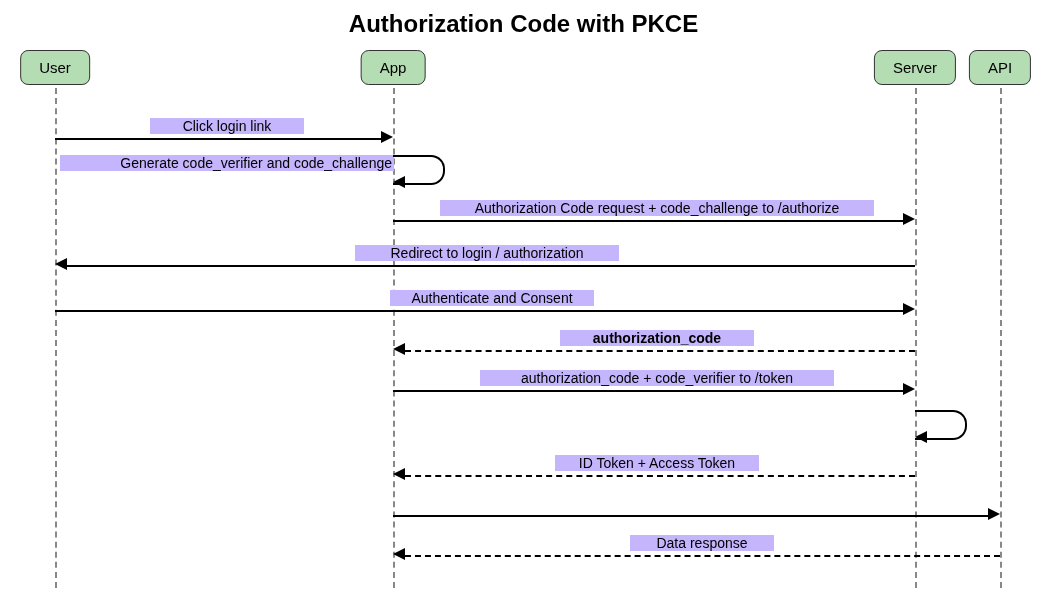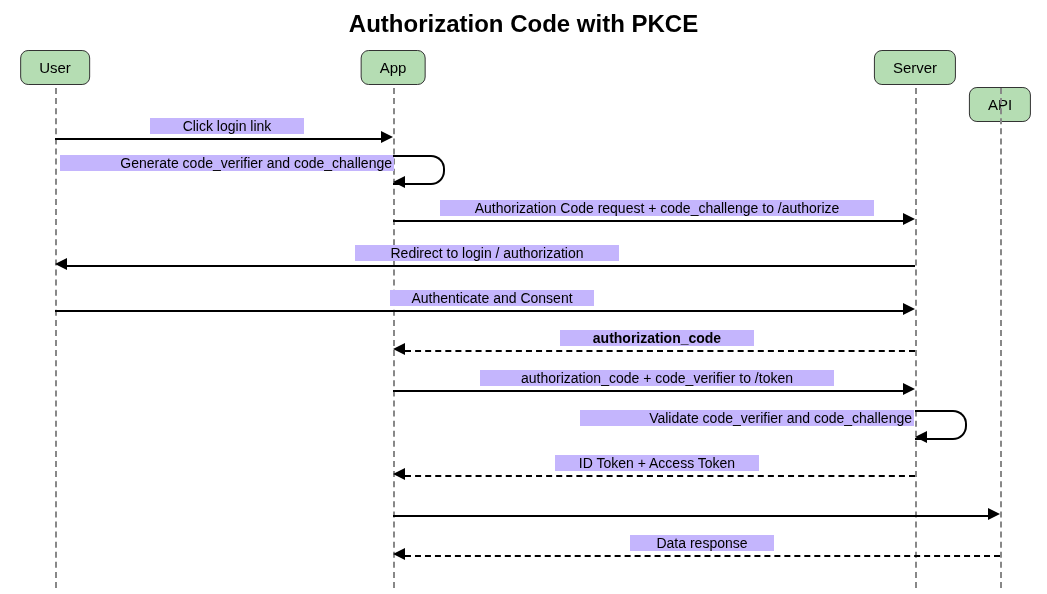--- a/index.html
+++ b/index.html
@@ -84,21 +84,21 @@
 </head>
 <body>
 
 <div class="container">
 
   <div class="title">Authorization Code with PKCE</div>
 
   <div class="actor" style="left:55px;">User</div>
   <div class="actor" style="left:393px;">App</div>
   <div class="actor" style="left:915px;">Server</div>
-  <div class="actor" style="left:1000px;margin-top:37px;">API</div>
+  <div class="actor" style="left:1000px;">API</div>
 
   <div class="lifeline" style="left:55px;"></div>
   <div class="lifeline" style="left:393px;"></div>
   <div class="lifeline" style="left:915px;"></div>
   <div class="lifeline" style="left:1000px;"></div>
 
   <div class="msg-label" style="left:150px; top:118px; width:150px;">Click login link</div>
   <div class="arrow-line" style="left:55px; top:138px; width:326px;"></div>
   <div class="arrowhead right" style="left:381px; top:131px;"></div>
 
@@ -119,21 +119,20 @@
   <div class="arrowhead right" style="left:903px; top:303px;"></div>
 
   <div class="msg-label" style="left:560px; top:330px; width:190px;font-weight:bold;">authorization_code</div>
   <div class="arrow-line dashed" style="left:405px; top:350px; width:510px;"></div>
   <div class="arrowhead left" style="left:393px; top:343px;"></div>
 
   <div class="msg-label" style="left:480px; top:370px; width:350px;">authorization_code + code_verifier to /token</div>
   <div class="arrow-line" style="left:393px; top:390px; width:510px;"></div>
   <div class="arrowhead right" style="left:903px; top:383px;"></div>
 
-  <div class="msg-label" style="left:580px; top:410px; width:330px; text-align:right;">Validate code_verifier and code_challenge</div>
   <div class="selfloop" style="left:915px; top:410px;"></div>
   <div class="arrowhead left" style="left:915px; top:431px;"></div>
 
   <div class="msg-label" style="left:555px; top:455px; width:200px;">ID Token + Access Token</div>
   <div class="arrow-line dashed" style="left:405px; top:475px; width:510px;"></div>
   <div class="arrowhead left" style="left:393px; top:468px;"></div>
 
   <div class="arrow-line" style="left:393px; top:515px; width:595px;"></div>
   <div class="arrowhead right" style="left:988px; top:508px;"></div>
 

